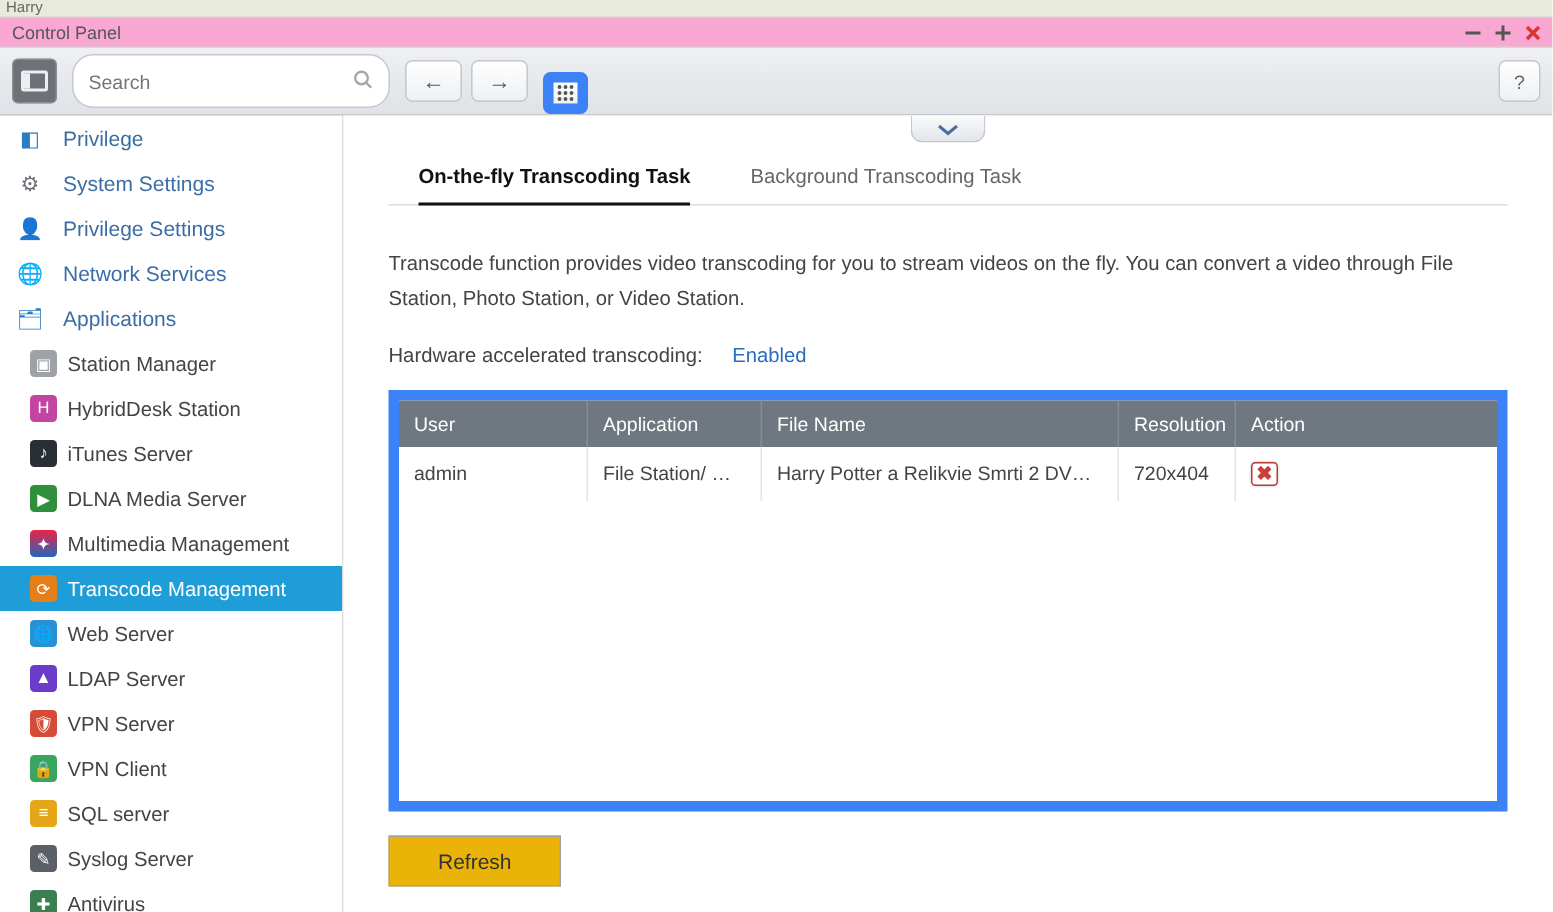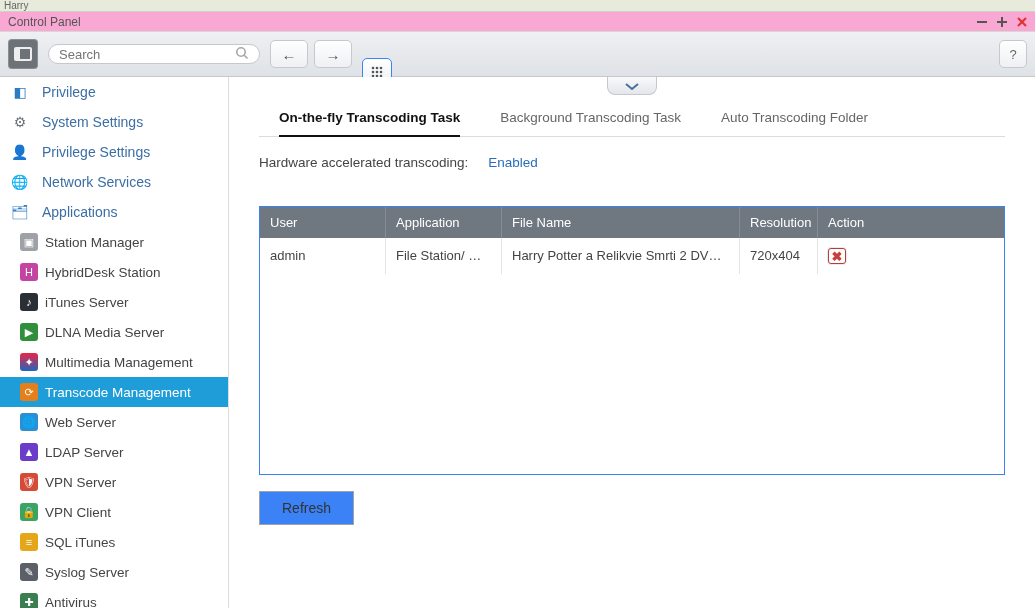--- a/index.html
+++ b/index.html
@@ -8,21 +8,21 @@
 .badge-top { height: 12px; line-height: 11px; font-size: 10px; color: #666; padding-left: 4px; background: #e8eadb; border-bottom: 1px solid #cfcfcf; }
 
 .titlebar { height: 20px; background: #f9a8d4; display: flex; align-items: center; padding: 0 6px; border-bottom: 1px solid #d8d8d0; }
 .titlebar .title { font-size: 12px; color: #555; flex: 1; padding-left: 2px; }
 .titlebar .tctl { width: 14px; height: 14px; margin-left: 6px; display: flex; align-items: center; justify-content: center; cursor: pointer; }
 
 .toolbar { height: 45px; background: linear-gradient(#eef0f3,#dfe2e6); border-bottom: 1px solid #c6c8cc; display: flex; align-items: center; padding: 0 8px; gap: 10px; }
 .toolbar .appicon { width: 30px; height: 30px; background: #6d7279; border-radius: 4px; display: flex; align-items: center; justify-content: center; box-shadow: inset 0 0 0 1px rgba(255,255,255,.2); }
 .toolbar .appicon div { width: 18px; height: 14px; border: 2px solid #eee; border-radius: 2px; position: relative; }
 .toolbar .appicon div:before { content:''; position:absolute; left:0; top:0; width:4px; height:100%; background:#eee; }
-.search { flex: 0 0 170px; height: 20px; display: flex; align-items: center; background: #fff; border: 1px solid #c6c8cc; border-radius: 14px; padding: 0 10px; }
+.search { flex: 0 0 170px; height: 36px; display: flex; align-items: center; background: #fff; border: 1px solid #c6c8cc; border-radius: 14px; padding: 0 10px; }
 .search input { flex:1; border: none; outline: none; font-size: 13px; color: #333; }
 .search .sicon { color: #a5a7aa; }
 .navgroup { display: flex; gap: 6px; }
 .navbtn { width: 38px; height: 28px; background: linear-gradient(#fff,#eef0f3); border: 1px solid #c6c8cc; border-radius: 5px; display: flex; align-items: center; justify-content: center; cursor: pointer; color: #555; font-size: 15px; }
 .navbtn.grid { width: 30px; }
 .help { margin-left: auto; width: 28px; height: 28px; background: linear-gradient(#fff,#eef0f3); border: 1px solid #c6c8cc; border-radius: 5px; display:flex; align-items:center; justify-content:center; color:#666; cursor:pointer; }
 
 .content { display: flex; height: calc(608px - 12px - 20px - 45px); }
 .sidebar { width: 229px; background: #fff; border-right: 1px solid #dcdcdc; overflow-y: auto; }
 .sidebar::-webkit-scrollbar { width: 14px; }
@@ -41,32 +41,32 @@
 .chev { width: 50px; height: 18px; background: linear-gradient(#f8fafb,#e3e6ea); border: 1px solid #c6c8cc; border-top: none; border-radius: 0 0 8px 8px; display: flex; align-items: center; justify-content: center; color: #4a6f9e; cursor: pointer; }
 
 .tabs { display: flex; gap: 40px; border-bottom: 1px solid #dcdcdc; margin-top: 6px; padding: 0 20px; }
 .tab { padding: 8px 0 10px 0; color: #666; font-size: 13.5px; cursor: pointer; border-bottom: 2px solid transparent; position: relative; top: 1px; }
 .tab.active { color: #111; font-weight: 600; border-bottom-color: #111; }
 
 .desc { margin-top: 28px; color: #444; line-height: 1.7; font-size: 13.5px; }
 .hwline { margin-top: 18px; color: #444; font-size: 13.5px; }
 .hwline a { color: #2b6dbd; margin-left: 16px; text-decoration: none; }
 
-.grid { margin-top: 36px; border: 1px solid #3b82f6; }
+.grid { margin-top: 16px; border: 7px solid #3b82f6; }
 .ghead { display: flex; background: #6f7780; color: #fff; font-size: 13px; }
 .ghead > div { padding: 8px 10px; border-right: 1px solid #858c94; }
 .ghead > div:last-child { border-right: none; }
 .grow { display: flex; color: #444; font-size: 13px; }
 .grow > div { padding: 10px; border-right: 1px solid #e2e4e6; white-space: nowrap; overflow: hidden; text-overflow: ellipsis; }
 .grow > div:last-child { border-right: none; }
 .gbody-space { height: 200px; }
 .col-user{width:126px}.col-app{width:116px}.col-file{width:238px}.col-res{width:78px}.col-act{width:94px;flex:1}
 .delbtn { width: 18px; height: 16px; border: 1px solid #bb3a36; border-radius: 3px; display: inline-flex; align-items: center; justify-content: center; color: #c83f3b; font-weight: 700; cursor: pointer; background: #fff; box-shadow: 0 0 0 1px rgba(0,0,0,.08); }
 
-.refresh { margin-top: 16px; margin-bottom: 16px; padding: 8px 22px; background: #3b82f6; border: 1px solid #9fa2a6; font-size: 14px; color: #333; cursor: pointer; }
+.refresh { margin-top: 16px; margin-bottom: 16px; padding: 8px 32px; background: #eab308; border: 1px solid #9fa2a6; font-size: 14px; color: #333; cursor: pointer; }
 
 
 .ic-blue{color:#2d7bc3}.ic-grey{color:#6d7279}
 .subicon{width:18px;height:18px;border-radius:3px;display:inline-flex;align-items:center;justify-content:center;font-size:11px;color:#fff}
 .si1{background:#9ea2a6}.si2{background:#c445a1}.si3{background:#2a2f35}.si4{background:#2f8f3a}.si5{background:linear-gradient(#e24,#26b)}
 .si6{background:#e47f1a}.si7{background:#2b8fd3}.si8{background:#6b3cc9}.si9{background:#d64a38}.si10{background:#3aa461}.si11{background:#e6a61a}
 .si12{background:#5b6068}.si13{background:#3a7f4f}
 </style>
 </head>
 <body>
@@ -205,21 +205,21 @@
     <div class="navitem sub">
         <span class="nicon">
           <span class="subicon si10">🔒</span>
         </span>
         <span>VPN Client</span>
       </div>
     <div class="navitem sub">
         <span class="nicon">
           <span class="subicon si11">≡</span>
         </span>
-        <span>SQL iTunes</span>
+        <span>SQL server</span>
       </div>
     <div class="navitem sub">
         <span class="nicon">
           <span class="subicon si12">✎</span>
         </span>
         <span>Syslog Server</span>
       </div>
     <div class="navitem sub">
         <span class="nicon">
           <span class="subicon si13">✚</span>
@@ -233,23 +233,23 @@
         <div class="chev">
           <svg width="16" height="10" viewBox="0 0 16 10">
             <path d="M2 3 L8 8 L14 3" fill="none" stroke="#4a6f9e" stroke-width="2"></path>
           </svg>
         </div>
       </div>
 
     <div class="tabs">
       <div class="tab active">On-the-fly Transcoding Task</div>
       <div class="tab">Background Transcoding Task</div>
-      <div class="tab">Auto Transcoding Folder</div>
-    </div>
-
+    </div>
+
+    <p class="desc">Transcode function provides video transcoding for you to stream videos on the fly. You can convert a video through File Station, Photo Station, or Video Station.</p>
     <p class="hwline">
       <span>Hardware accelerated transcoding:</span>
       <a href="#">Enabled</a>
     </p>
 
     <div class="grid">
       <div class="ghead">
         <div class="col-user">User</div>
         <div class="col-app">Application</div>
         <div class="col-file">File Name</div>

